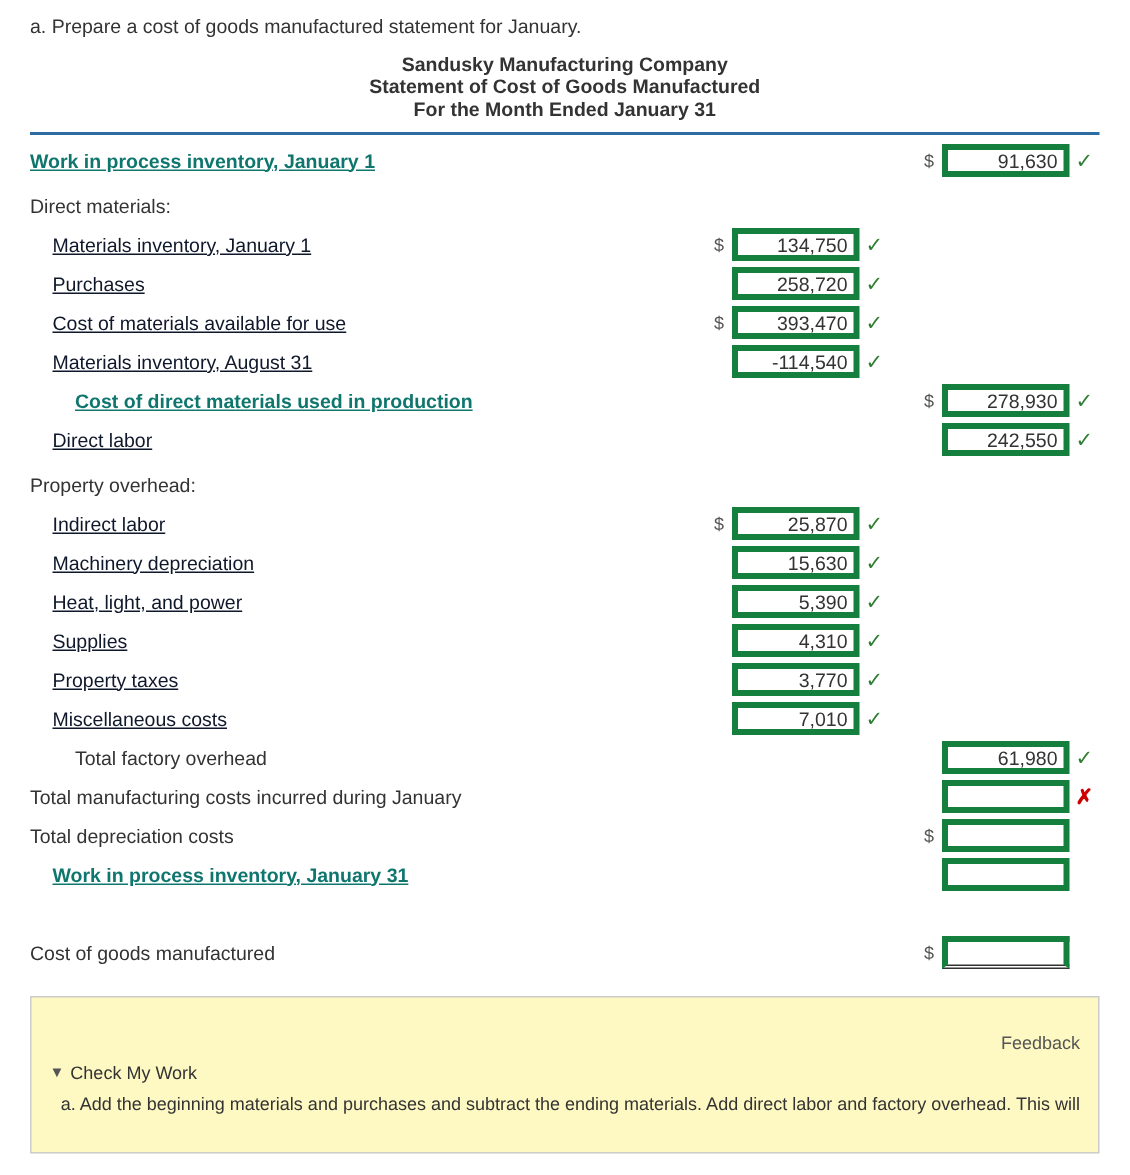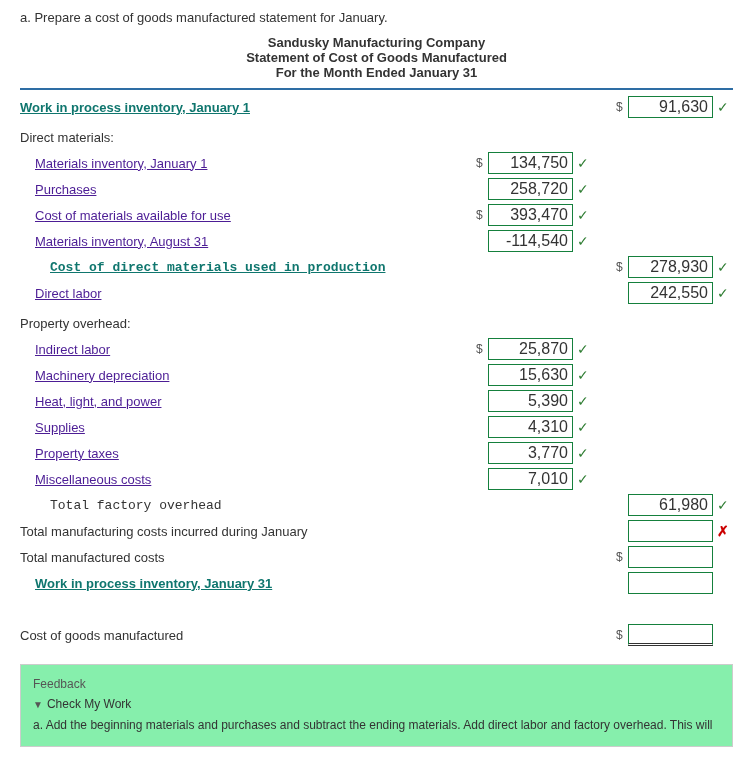--- a/index.html
+++ b/index.html
@@ -41,62 +41,62 @@
     .row {
       display: flex;
       align-items: center;
       padding: 2px 0;
       min-height: 26px;
     }
     .label-col {
       flex: 1;
     }
     .label-col.indent1 { padding-left: 15px; }
-    .label-col.indent2 { padding-left: 30px; font-family: Liberation Mono, monospace; }
+    .label-col.indent2 { padding-left: 30px; }
     .col-mid {
       width: 140px;
       display: flex;
       align-items: center;
       justify-content: flex-end;
       gap: 4px;
     }
     .col-right {
       width: 140px;
       display: flex;
       align-items: center;
       justify-content: flex-end;
       gap: 4px;
     }
     .input-field {
-      border: 1px solid #15803d;
+      border: 4px solid #15803d;
       width: 85px;
       height: 22px;
       text-align: right;
-      font-size: 16px;
+      font-size: 13px;
       padding: 0 4px;
       color: #333;
     }
     .dollar-sign {
       font-size: 12px;
       color: #555;
       min-width: 8px;
     }
     .check-icon {
       color: #2e7d32;
       font-size: 14px;
       min-width: 16px;
     }
     .x-icon {
       color: #c00;
       font-size: 14px;
       font-weight: bold;
       min-width: 16px;
     }
     .link-label {
-      color: #4c1d95;
+      color: #0f172a;
       text-decoration: underline;
       cursor: pointer;
     }
     .link-label-dark {
       color: #0f766e;
       font-weight: bold;
       text-decoration: underline;
       cursor: pointer;
     }
     .section-label {
@@ -106,24 +106,25 @@
     .total-label {
       font-size: 13px;
       color: #333;
       padding-left: 15px;
     }
     .section-header {
       font-size: 13px;
       color: #333;
     }
     .feedback-box {
-      background: #86efac;
+      background: #fef9c3;
       border: 1px solid #ccc;
       margin-top: 16px;
-      padding: 12px 12px;
+      padding: 23px 12px;
+      text-align: right;
     }
     .feedback-title {
       font-size: 12px;
       color: #555;
       margin-bottom: 6px;
     }
     .check-my-work {
       font-size: 12px;
       color: #333;
       margin-bottom: 6px;
@@ -348,21 +349,21 @@
       <div class="col-mid"></div>
       <div class="col-right">
         <span class="dollar-sign" style="visibility:hidden">$</span>
         <input class="input-field" type="text" value="" style="">
         <span class="x-icon">✗</span>
       </div>
     </div>
 
     <div class="row">
       <div class="label-col">
-        <span class="section-label">Total manufactured costs</span>
+        <span class="section-label">Total depreciation costs</span>
       </div>
       <div class="col-mid"></div>
       <div class="col-right">
         <span class="dollar-sign">$</span>
         <input class="input-field" type="text" value="" style="">
         <span class="check-icon" style="visibility:hidden">✓</span>
       </div>
     </div>
 
     <div class="row">

